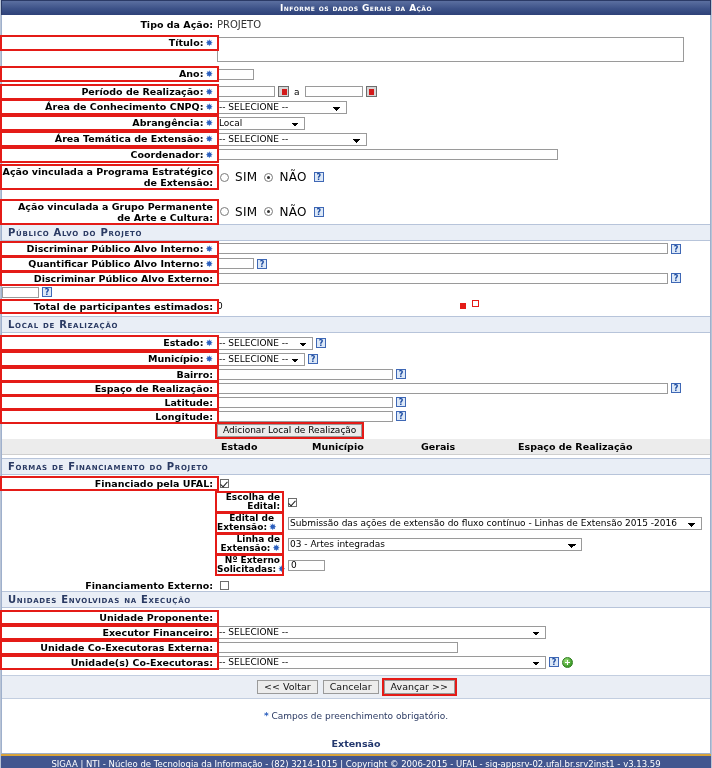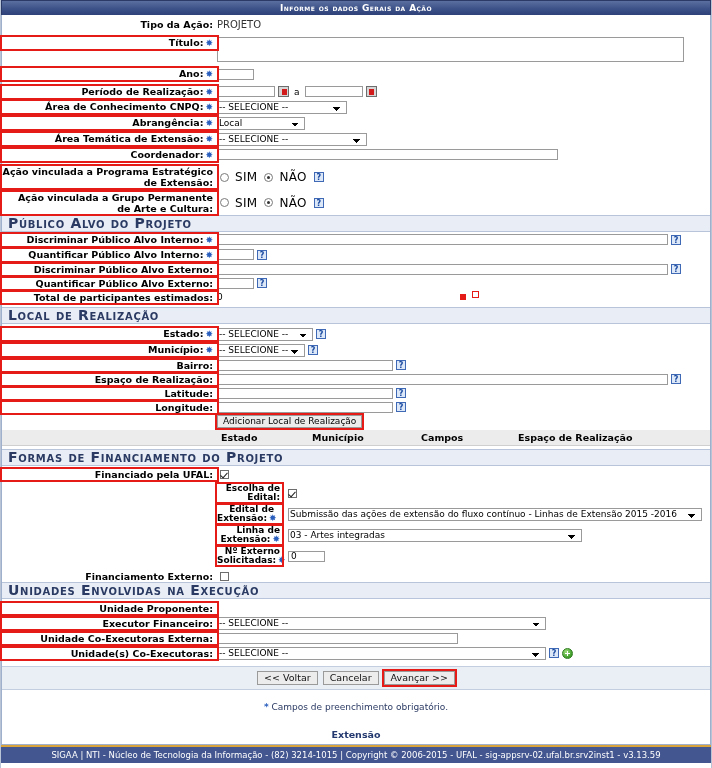--- a/index.html
+++ b/index.html
@@ -20,21 +20,21 @@
     color:#ffffff;text-align:center;
     font-size:9px;font-weight:bold;font-variant:small-caps;letter-spacing:.4px;
     box-sizing:border-box;
   }
   .formbox{border:1px solid #9fb0cc;border-top:none;background:#fff;}
 
   
   .section{
     background:#e9eef6;
     border-top:1px solid #b7c4da;border-bottom:1px solid #b7c4da;
-    color:#2a3a63;font-weight:bold;font-size:14px;
+    color:#2a3a63;font-weight:bold;font-size:10px;
     font-variant:small-caps;letter-spacing:.7px;
     padding:2px 6px;height:11px;line-height:11px;
   }
 
   
   .row{display:flex;align-items:center;padding:1.5px 0;}
   .lbl{
     width:215px;min-width:215px;text-align:right;padding-right:4px;
     font-weight:bold;font-size:9.5px;color:#000;box-sizing:border-box;
     line-height:11px;
@@ -192,21 +192,21 @@
       <div class="lbl hl">Ação vinculada a Programa Estratégico de Extensão:</div>
       <div class="fld" style="padding-left:3px;">
         <span class="rad"></span>
         <span class="radlbl">SIM</span>
         <span class="rad on"></span>
         <span class="radlbl">NÃO</span>
         <span class="help">?</span>
       </div>
     </div>
 
-    <div class="row" style="padding-top:2px;">
+    <div class="row" style="padding-top:2px;margin-top:9px;">
       <div class="lbl hl">Ação vinculada a Grupo Permanente de Arte e Cultura:</div>
       <div class="fld" style="padding-left:3px;">
         <span class="rad"></span>
         <span class="radlbl">SIM</span>
         <span class="rad on"></span>
         <span class="radlbl">NÃO</span>
         <span class="help">?</span>
       </div>
     </div>
 
@@ -230,21 +230,20 @@
 
     <div class="row">
       <div class="lbl hl">Discriminar Público Alvo Externo:</div>
       <div class="fld">
           <input class="t" style="width: 451px;" value="">
         <span class="help">?</span>
         </div>
     </div>
 
     <div class="row">
-      <div class="lbl hl">Quantificar Público Alvo Externo:</div>
       <div class="fld">
           <input class="t" style="width: 37px;" value="">
         <span class="help">?</span>
         </div>
     </div>
 
     <div class="row" style="position:relative;padding-bottom:4px;">
       <div class="lbl hl">Total de participantes estimados:</div>
       <div class="fld">
           <span style="font-size:9px;">0</span>
@@ -306,21 +305,21 @@
     <div class="row" style="padding-top:1px;">
       <div class="lbl"></div>
       <div class="fld">
           <button class="btn-add hl">Adicionar Local de Realização</button>
         </div>
     </div>
 
     <div class="thead" style="padding-left:215px;">
       <span style="width:87px;">Estado</span>
       <span style="width:105px;">Município</span>
-      <span style="width:93px;">Campos</span>
+      <span style="width:93px;">Gerais</span>
       <span>Espaço de Realização</span>
     </div>
 
     <div class="section" style="margin-top:3px;">Formas de Financiamento do Projeto</div>
 
     <div class="row" style="padding-top:3px;">
       <div class="lbl hl">Financiado pela UFAL:</div>
       <div class="fld" style="padding-left:3px;">
           <span class="chk on"></span>
         </div>

